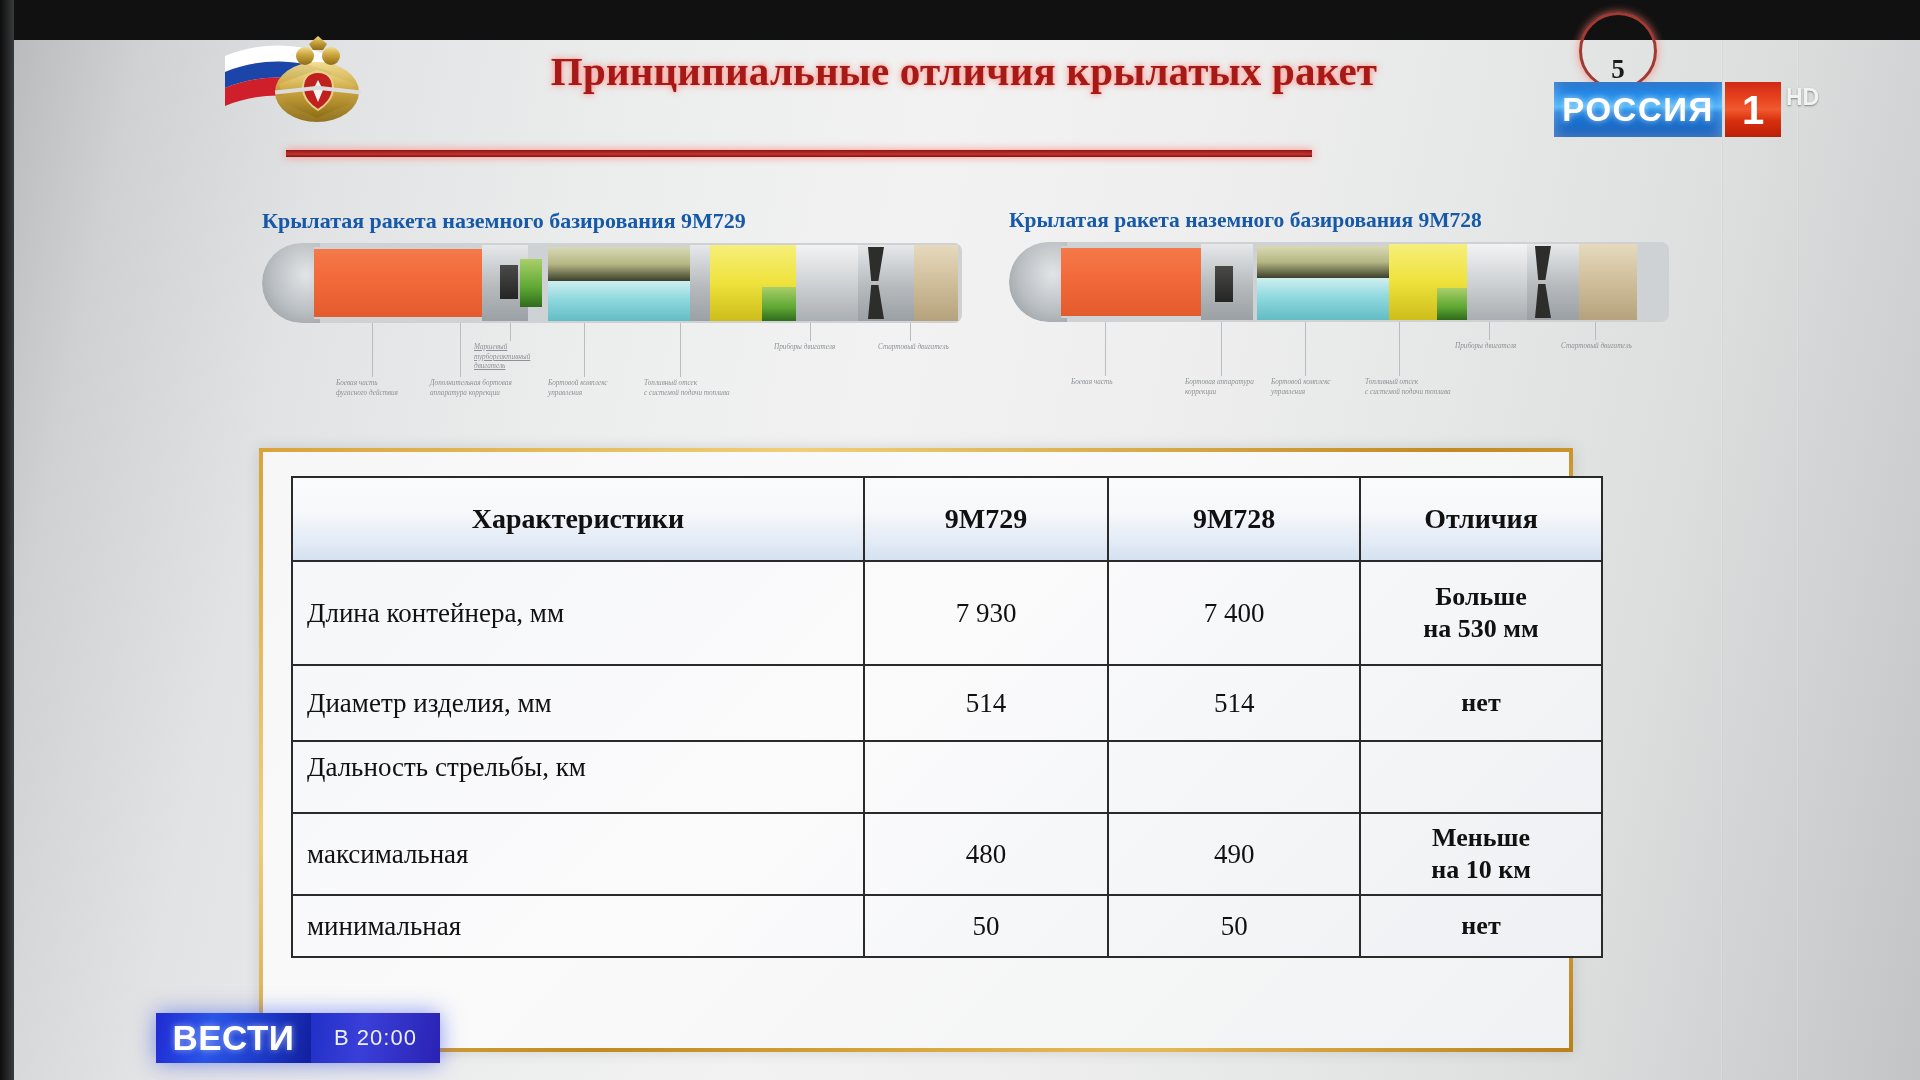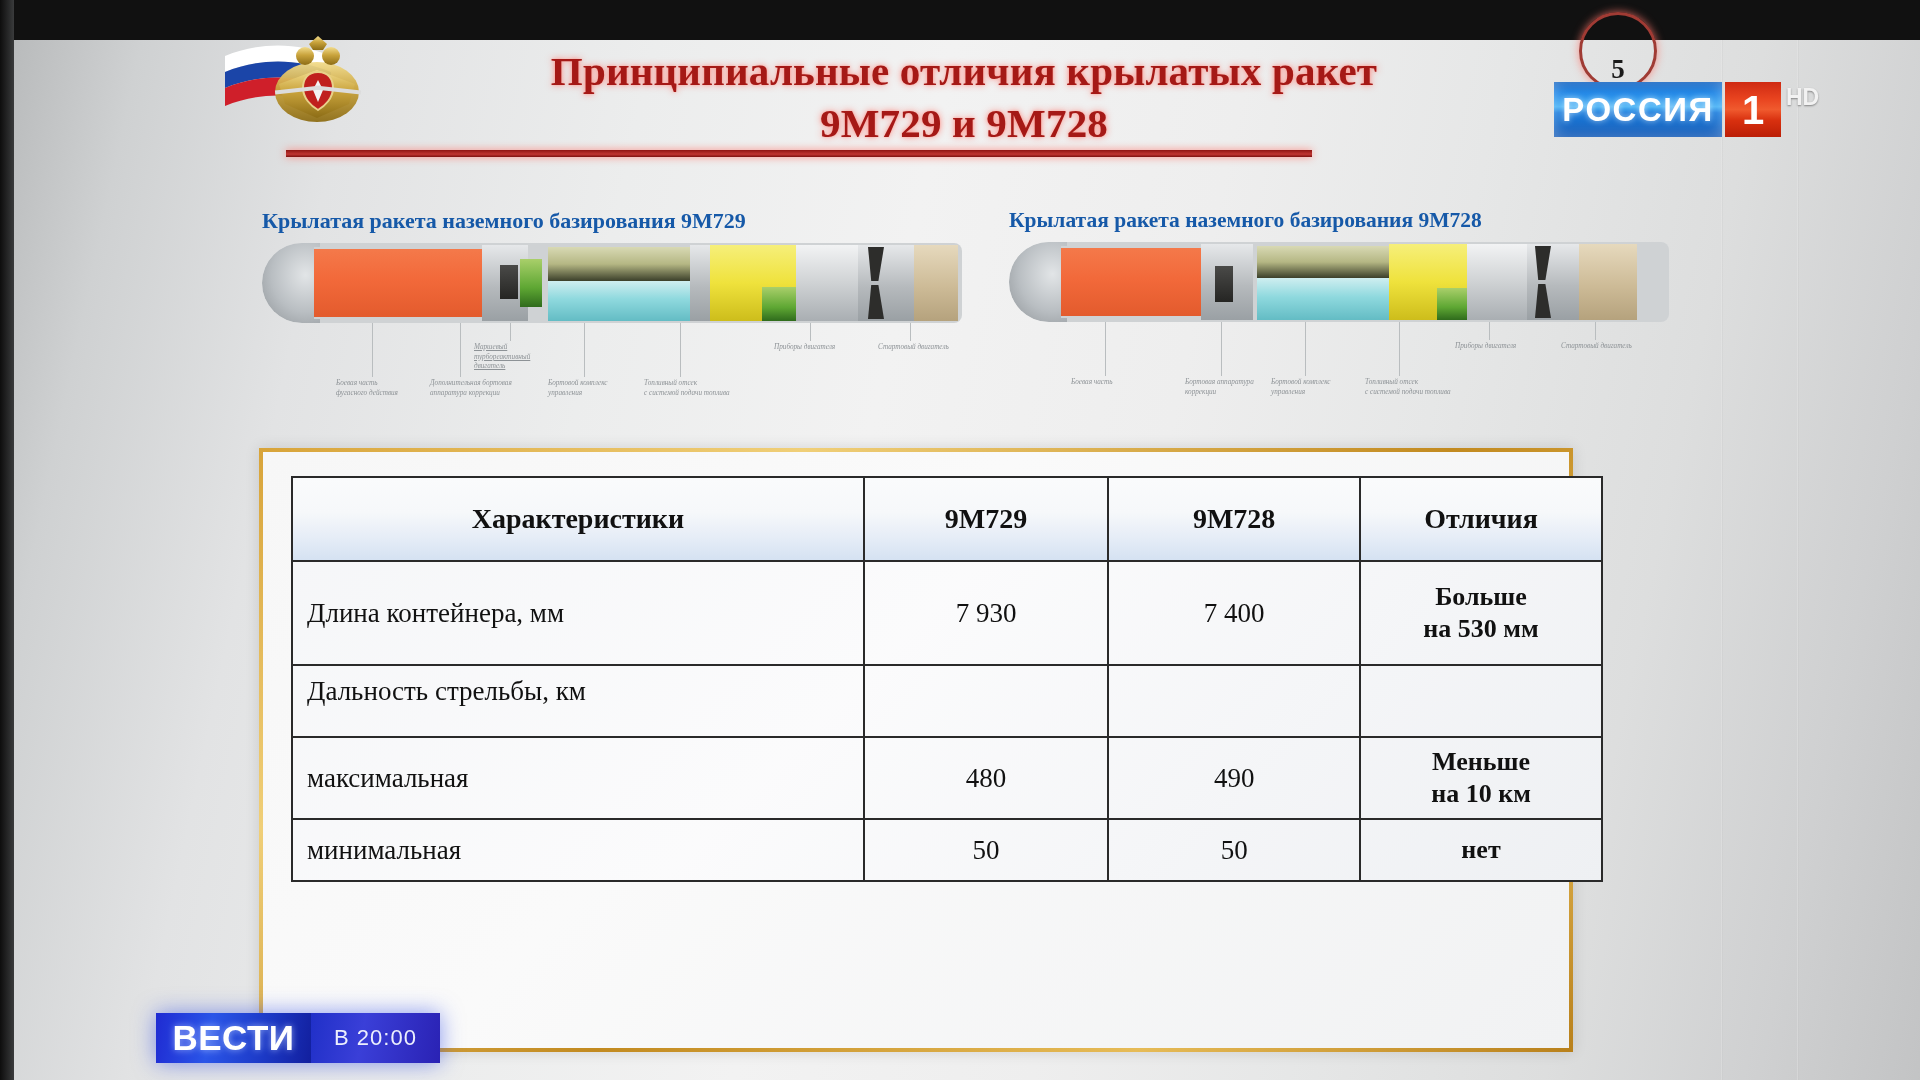--- a/index.html
+++ b/index.html
@@ -403,21 +403,20 @@
 
         <path d="M99 38 C110 38, 114 46, 114 54 C114 64, 106 72, 99 76 C92 72, 84 64, 84 54 C84 46, 88 38, 99 38 Z" fill="#c0201e" stroke="#e8d08a" stroke-width="2"></path>
         <path d="M99 46 L104 56 L99 68 L94 56 Z" fill="#f3f3f3"></path>
 
         <rect x="56" y="54" width="46" height="4" fill="#dcdcdc" transform="rotate(-6 79 56)"></rect>
         <rect x="96" y="54" width="46" height="4" fill="#dcdcdc" transform="rotate(6 119 56)"></rect>
       </svg>
 
       <div id="slide-title">
         <span>Принципиальные отличия крылатых ракет</span>
-        <span class="title-line-2">9М729 и 9М728</span>
       </div>
 
       <div id="title-rule"></div>
 
       <div id="slide-number-badge">
         <div id="slide-number">5</div>
       </div>
 
       <div id="channel-bug">
         <div id="bug-rossiya">
@@ -540,20 +539,26 @@
             <th>Отличия</th>
           </tr>
         </thead>
         <tbody>
           <tr class="row-len">
             <td class="cell-param">Длина контейнера, мм</td>
             <td class="cell-val">7 930</td>
             <td class="cell-val">7 400</td>
             <td class="cell-diff">Больше<br>на 530 мм</td>
           </tr>
+          <tr class="row-diam">
+            <td class="cell-param">Диаметр изделия, мм</td>
+            <td class="cell-val">514</td>
+            <td class="cell-val">514</td>
+            <td class="cell-diff">нет</td>
+          </tr>
           <tr class="row-range-head">
             <td class="cell-param no-bottom-border">Дальность стрельбы,  км</td>
             <td class="cell-val no-bottom-border"></td>
             <td class="cell-val no-bottom-border"></td>
             <td class="cell-diff no-bottom-border"></td>
           </tr>
           <tr class="row-range-max">
             <td class="cell-param no-top-border no-bottom-border">максимальная</td>
             <td class="cell-val no-top-border no-bottom-border">480</td>
             <td class="cell-val no-top-border no-bottom-border">490</td>

